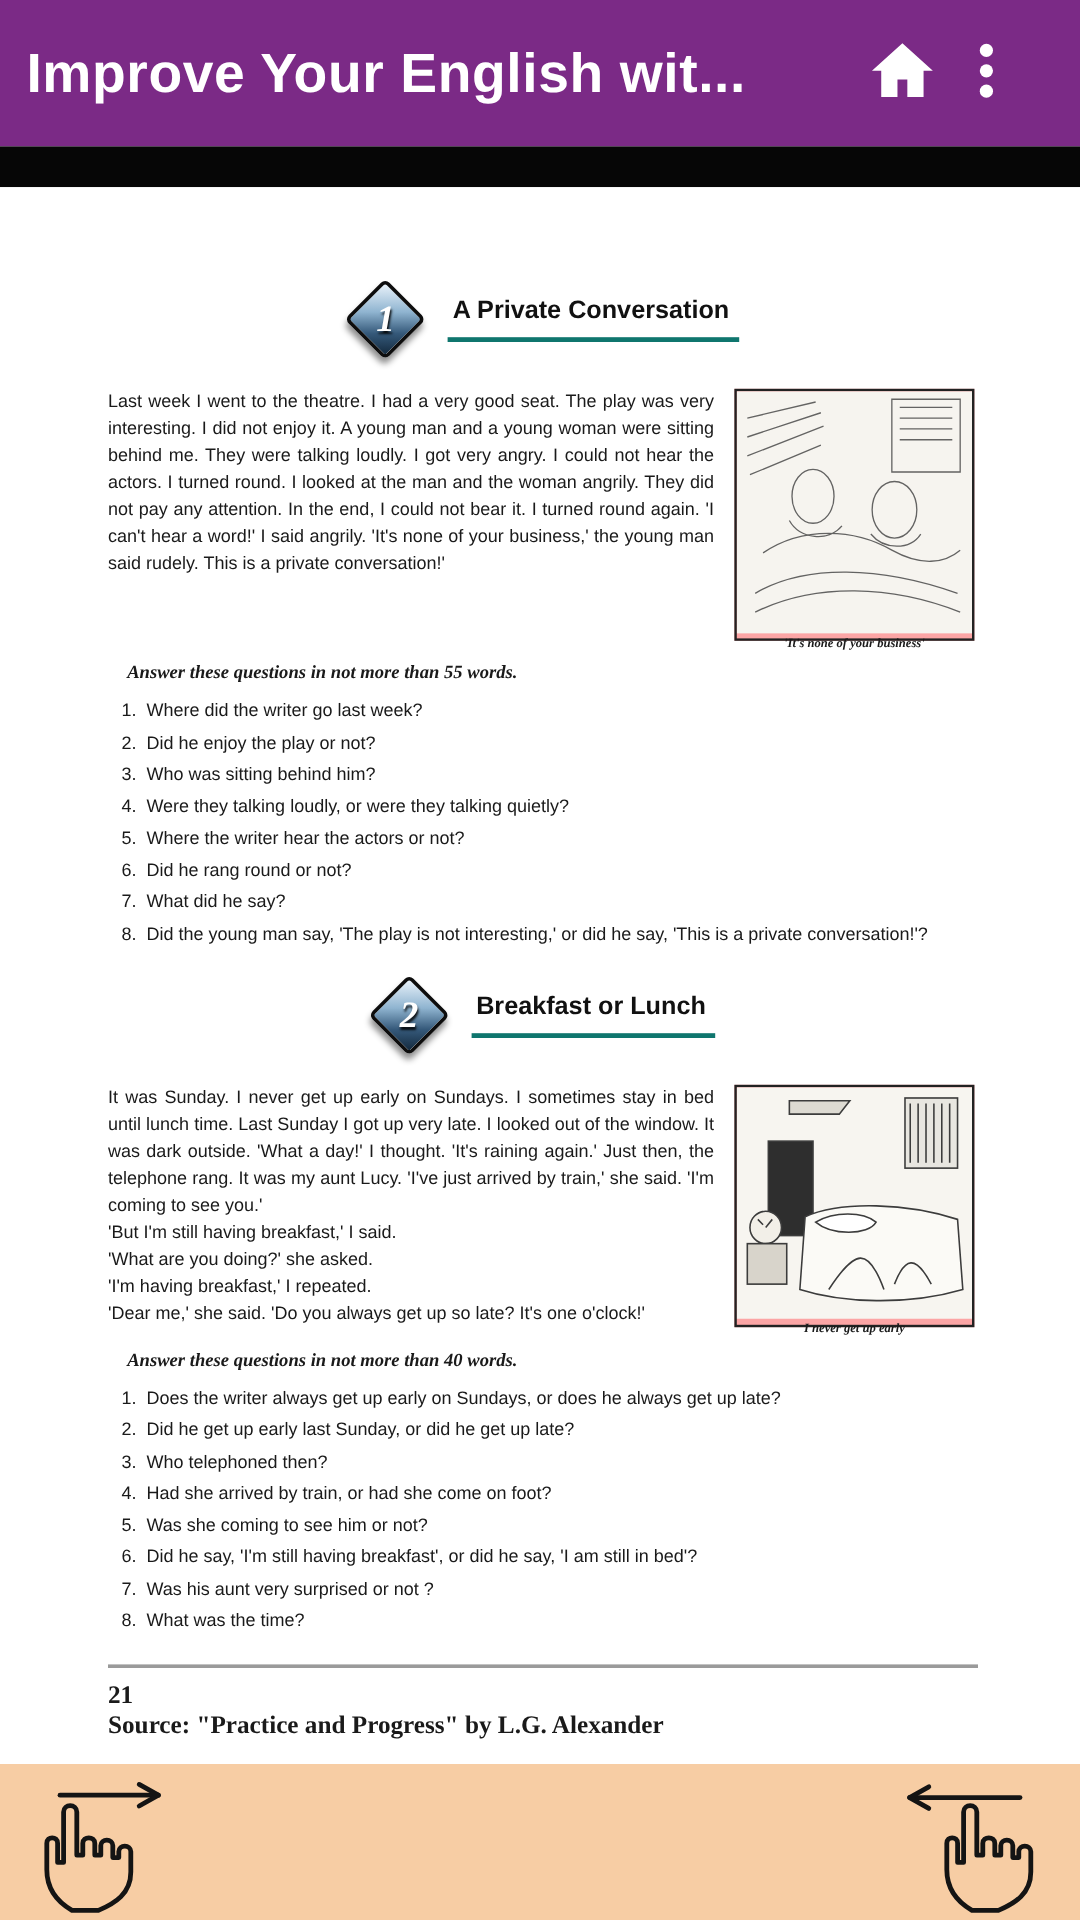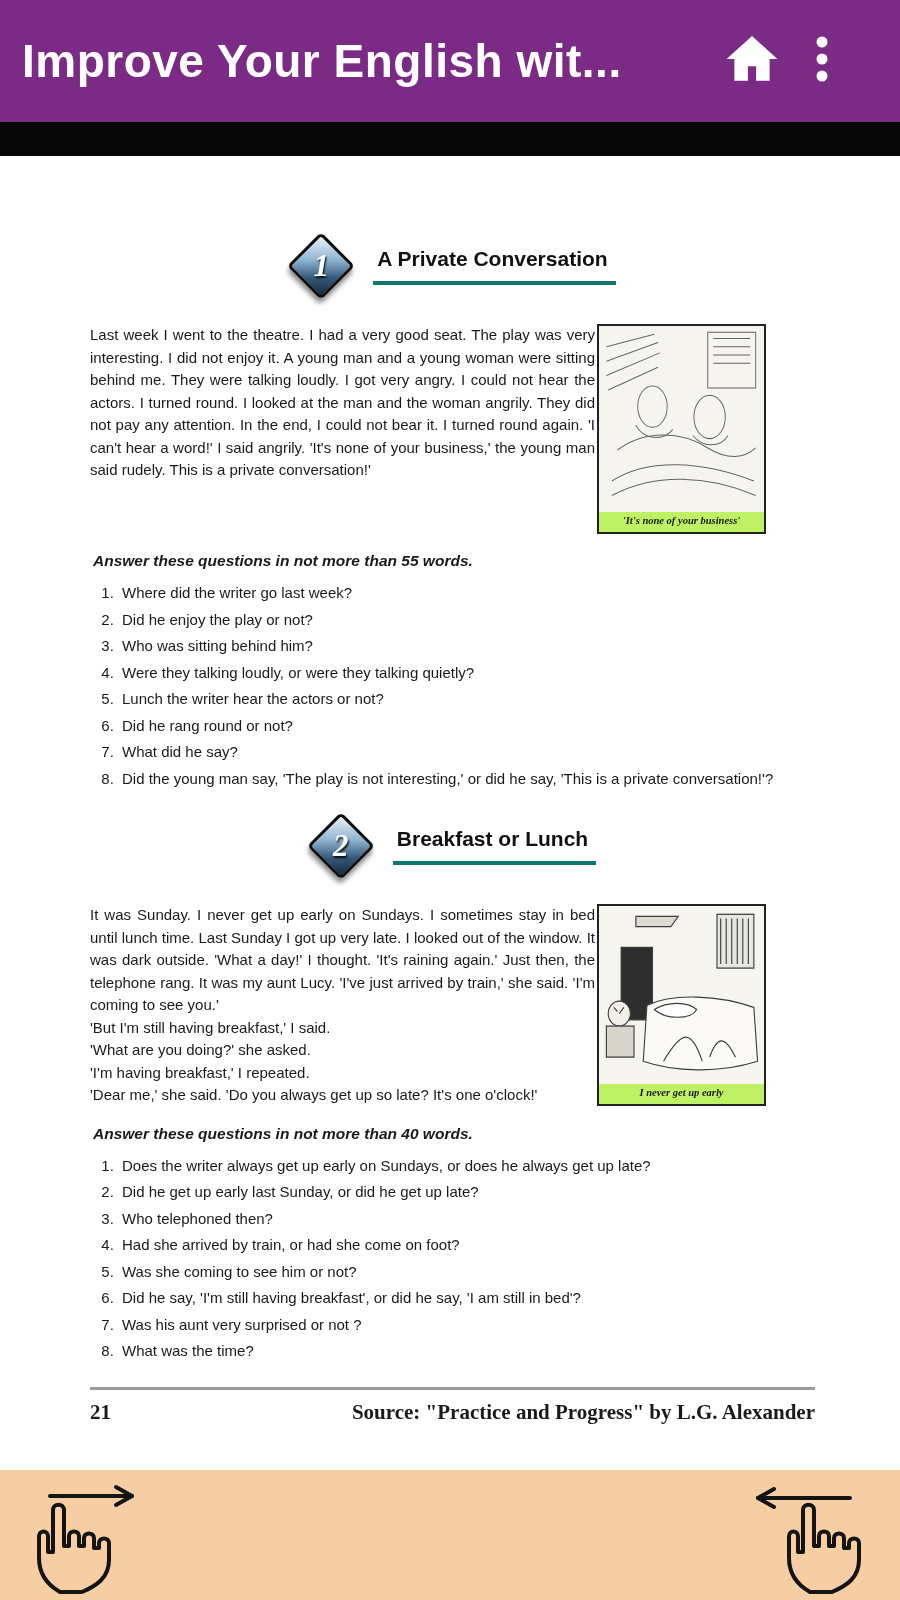--- a/index.html
+++ b/index.html
@@ -49,49 +49,50 @@
   .badge .num {
     position:absolute; inset:0; display:flex; align-items:center; justify-content:center;
     color:#ffffff; font-family:"Liberation Serif", serif;
     font-size:31px; font-weight:bold; font-style:italic;
     text-shadow:1px 2px 2px rgba(0,0,0,0.9);
   }
   .lesson-title {
     font-size:21px; font-weight:bold; color:#111;
     border-bottom:4px solid #0f766e; padding:0 8px 10px 4px;
   }
-  .section-body { display:flex; gap:2px; margin-bottom:18px; }
+  .section-body { display:flex; gap:17px; margin-bottom:18px; }
   .passage-col { width:505px; font-size:15px; line-height:1.5; text-align:justify; }
   .passage-col p { margin:0; }
   .passage-line { margin:0; }
   .illustration {
-    width:169px; border:2px solid #222; background:#bef264;
+    width:200px; border:2px solid #222; background:#fca5a5;
     display:flex; flex-direction:column; flex:0 0 auto;
   }
   .illustration .sketch { flex:1; }
   .illustration .caption {
     font-family:"Liberation Serif", serif; font-style:italic; font-weight:bold;
     font-size:10.5px; text-align:center; padding:3px 2px 6px;
   }
   .illu-1 { height:210px; }
   .illu-2 { height:202px; }
   .instruction {
     font-weight:bold; font-style:italic; font-size:15.5px;
-    margin:18px 3px 12px;
+    margin:18px 16px 12px;
+    font-family:Liberation Serif, serif;
   }
   ol.questions {
     margin:0 0 24px; padding-left:28px;
     font-size:15px; line-height:1.5;
   }
   ol.questions li { margin-bottom:4px; padding-left:4px; }
   .lesson2-gap { margin-top:12px; }
 
   .page-footer { margin-top:10px; border-top:3px solid #9a9a9a; padding-top:10px;
     display:flex; justify-content:space-between; align-items:baseline;
-    font-family:"Liberation Serif", serif; font-weight:bold;
+    font-family:"Liberation Serif", serif; font-weight:bold;flex-direction:column;
   }
   .page-number { font-size:21px; }
   .source-text { font-size:21px; }
 
   
   .bottom-bar {
     height:130px; background:#f7cda4; flex:0 0 auto; position:relative;
   }
   .gesture { position:absolute; top:6px; width:160px; height:120px; cursor:pointer; }
   .gesture.left { left:20px; }
@@ -159,21 +160,21 @@
       </div>
     </div>
 
     <div class="instruction">Answer these questions in not more than 55 words.</div>
 
     <ol class="questions">
       <li>Where did the writer go last week?</li>
       <li>Did he enjoy the play or not?</li>
       <li>Who was sitting behind him?</li>
       <li>Were they talking loudly, or were they talking quietly?</li>
-      <li>Lunch the writer hear the actors or not?</li>
+      <li>Where the writer hear the actors or not?</li>
       <li>Did he rang round or not?</li>
       <li>What did he say?</li>
       <li>Did the young man say, 'The play is not interesting,' or did he say, 'This is a private conversation!'?</li>
     </ol>
 
     <div class="lesson-header lesson2-gap">
       <div class="badge">
         <div class="diamond"></div>
         <div class="num">2</div>
       </div>

